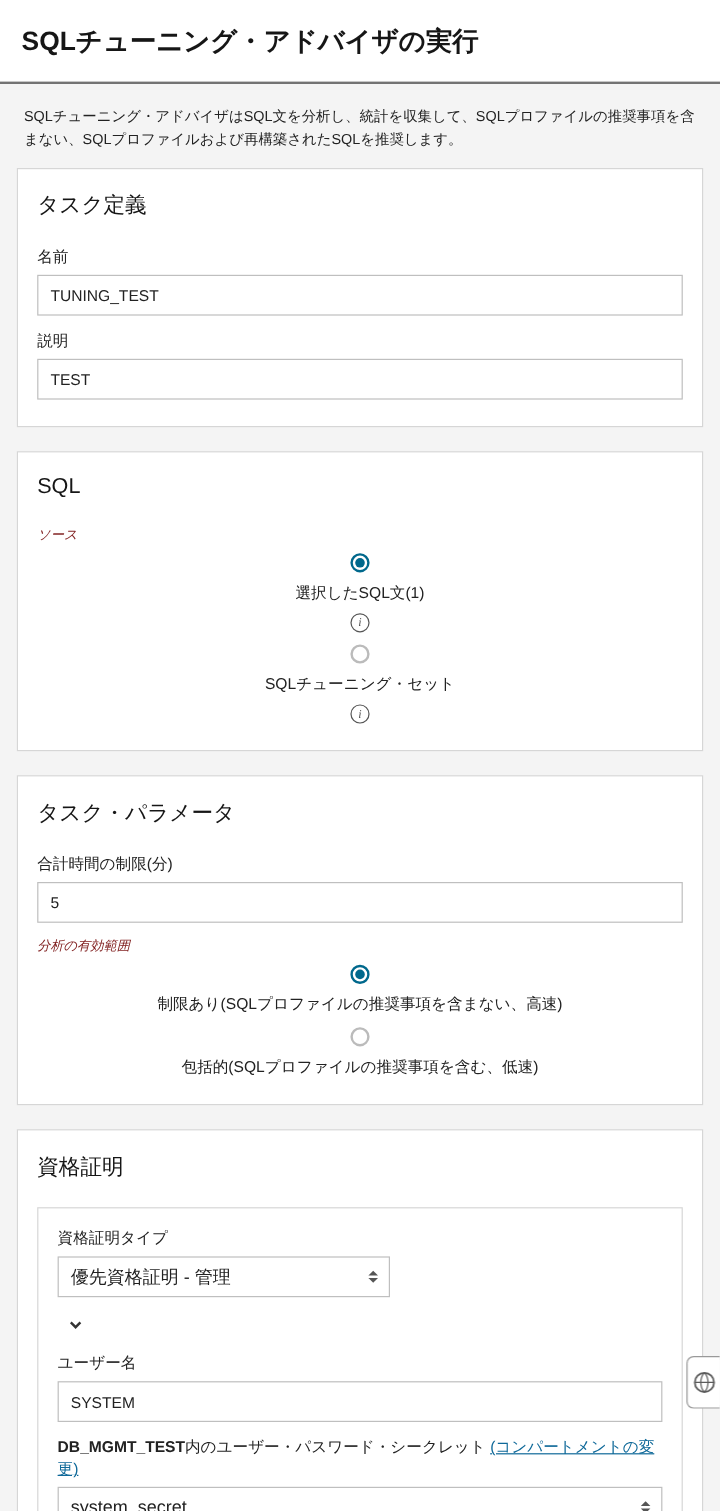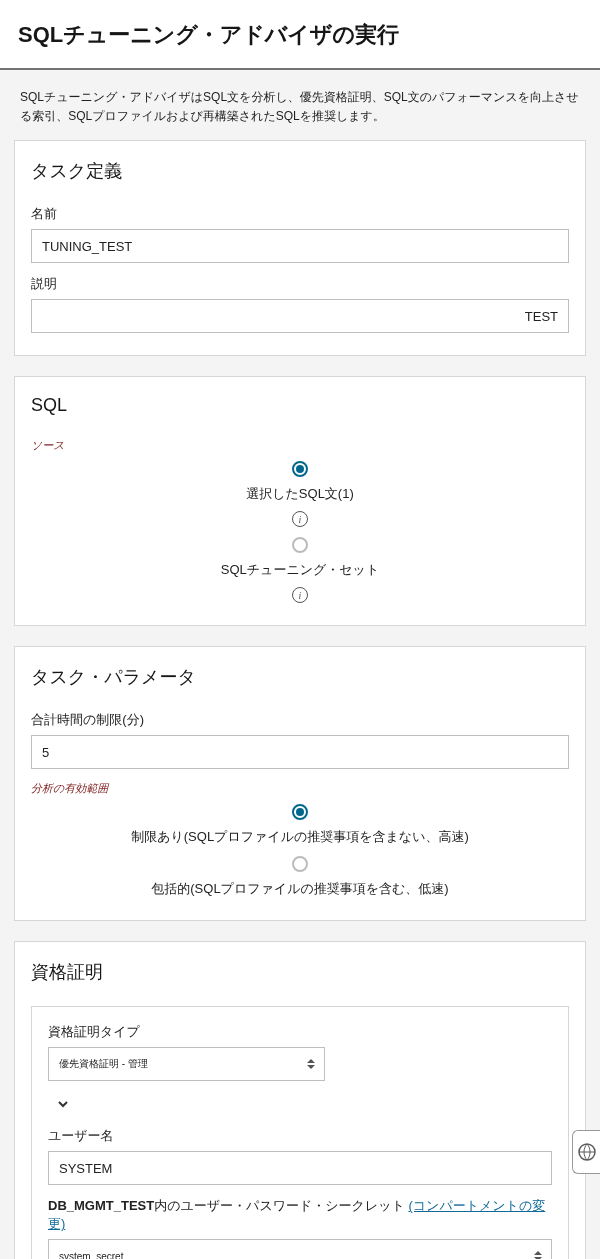--- a/index.html
+++ b/index.html
@@ -115,21 +115,21 @@
     .select-wrap {
       position: relative;
       margin-bottom: 16px;
     }
     .select-input {
       width: 100%;
       height: 34px;
       padding: 6px 30px 6px 10px;
       border: 1px solid #bfbfbf;
       background: #fff;
-      font-size: 10px;
+      font-size: 15px;
       color: #222;
       outline: none;
       appearance: none;
       display: flex;
       align-items: center;
       text-align: center;
     }
     .select-half {
       width: 55%;
     }
@@ -186,30 +186,30 @@
   </style>
 </head>
 <body>
 
 <div class="page-title-wrap">
   <h1 class="page-title">SQLチューニング・アドバイザの実行</h1>
 </div>
 
 <div class="content">
 
-  <p class="intro">SQLチューニング・アドバイザはSQL文を分析し、優先資格証明、SQL文のパフォーマンスを向上させる索引、SQLプロファイルおよび再構築されたSQLを推奨します。</p>
+  <p class="intro">SQLチューニング・アドバイザはSQL文を分析し、統計を収集して、SQLプロファイルの推奨事項を含まない、SQLプロファイルおよび再構築されたSQLを推奨します。</p>
 
   <div class="panel">
     <h2 class="panel-title">タスク定義</h2>
 
     <label class="field-label">名前</label>
     <input class="text-input" type="text" value="TUNING_TEST" style="">
 
     <label class="field-label">説明</label>
-    <input class="text-input" type="text" style="margin-bottom: 0px; text-align: right;" value="TEST">
+    <input class="text-input" type="text" style="margin-bottom: 0px;" value="TEST">
   </div>
 
   <div class="panel">
     <h2 class="panel-title">SQL</h2>
 
     <div class="section-sublabel">ソース</div>
 
     <div class="radio-row">
       <span class="radio selected"></span>
       <span>選択したSQL文(1)</span>

